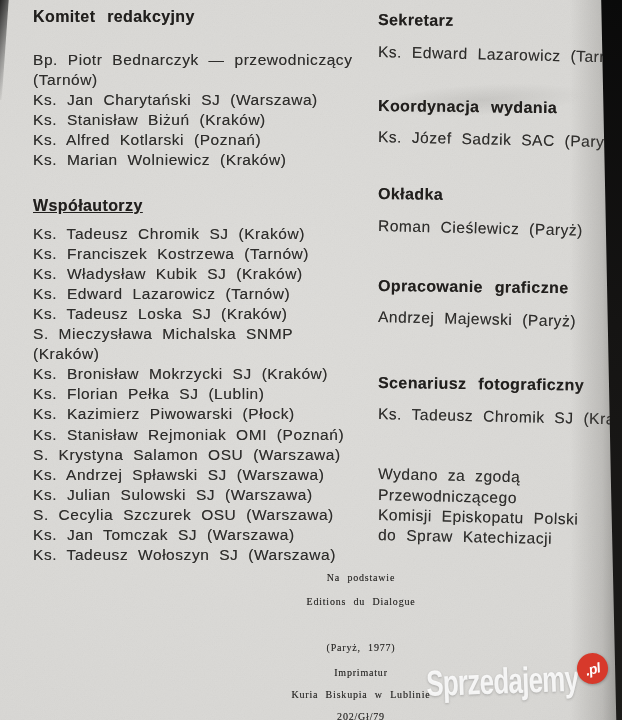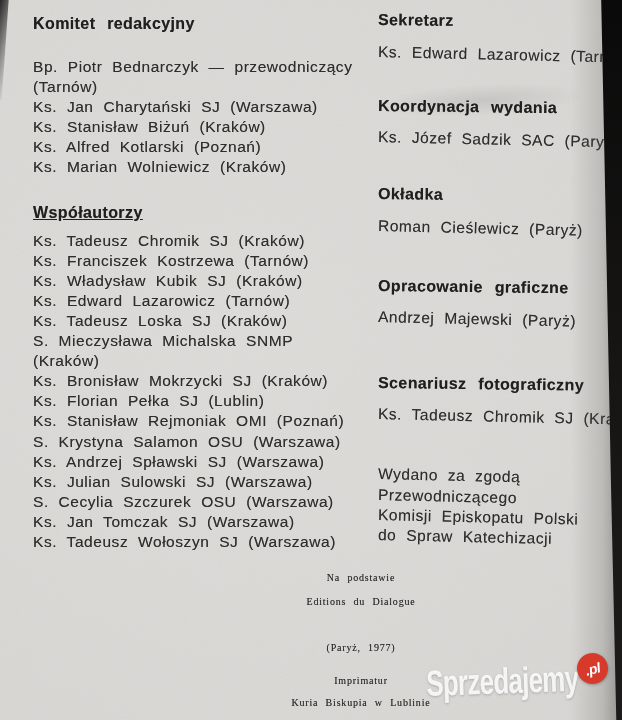--- a/index.html
+++ b/index.html
@@ -28,21 +28,21 @@
     position:absolute; top:0; right:0; width:52px; height:100%;
     background:linear-gradient(to right, rgba(92,90,86,0) 0%, rgba(92,90,86,0.22) 62%, rgba(64,62,58,0.45) 100%);
   }
   .edge-dark {
     position:absolute; top:0; right:0; width:26px; height:100%;
     background:linear-gradient(to bottom, #0a0a0a 0%, #151413 45%, #1d1c1a 100%);
     clip-path:polygon(20% 0%, 100% 0%, 100% 100%, 78% 100%, 58% 68%, 36% 28%, 20% 0%);
   }
 
   
-  .left-col { position:absolute; left:33px; top:13px; width:340px; }
+  .left-col { position:absolute; left:33px; top:6px; width:340px; }
   .right-col { position:absolute; left:378px; top:10px; width:250px; }
 
   .heading {
     font-weight:700; font-size:16px; line-height:22px;
     letter-spacing:0.4px; word-spacing:7px; color:#211f1d;
     text-shadow:0 0 0.6px rgba(33,31,29,0.55);
     white-space:nowrap;
   }
   .line {
     font-size:15.5px; line-height:20.1px;
@@ -66,21 +66,21 @@
     position:absolute; left:221px; top:566px; width:280px;
     text-align:center;
     font-family:"Liberation Serif", serif;
     font-size:10px; color:#2b2a28;
     letter-spacing:0.8px; word-spacing:4px;
     text-shadow:0 0 0.5px rgba(43,42,40,0.5);
   }
   .f-line { line-height:24px; }
   .f-detail { line-height:24px; margin-top:22px; }
   .f-imp { line-height:22px; }
-  .f-imp-first { margin-top:10px; }
+  .f-imp-first { margin-top:2px; }
 
   
   .wm-text {
     position:absolute; left:427px; top:663px;
     font-weight:700; font-size:36px; letter-spacing:-1px;
     color:rgba(255,255,255,0.84);
     transform:rotate(-2deg) scaleX(0.72);
     transform-origin:0 100%;
     text-shadow:0 1px 3px rgba(0,0,0,0.22), 0 0 1px rgba(255,255,255,0.4);
     white-space:nowrap;
@@ -126,20 +126,21 @@
     <div class="lines-b">
       <div class="line">Ks. Tadeusz Chromik SJ (Kraków)</div>
       <div class="line">Ks. Franciszek Kostrzewa (Tarnów)</div>
       <div class="line">Ks. Władysław Kubik SJ (Kraków)</div>
       <div class="line">Ks. Edward Lazarowicz (Tarnów)</div>
       <div class="line">Ks. Tadeusz Loska SJ (Kraków)</div>
       <div class="line">S.  Mieczysława Michalska SNMP</div>
       <div class="line">(Kraków)</div>
       <div class="line">Ks. Bronisław Mokrzycki SJ (Kraków)</div>
       <div class="line">Ks. Florian Pełka SJ (Lublin)</div>
+      <div class="line">Ks. Kazimierz Piwowarski (Płock)</div>
       <div class="line">Ks. Stanisław Rejmoniak OMI (Poznań)</div>
       <div class="line">S.  Krystyna Salamon OSU (Warszawa)</div>
       <div class="line">Ks. Andrzej Spławski SJ (Warszawa)</div>
       <div class="line">Ks. Julian Sulowski SJ (Warszawa)</div>
       <div class="line">S.  Cecylia Szczurek OSU (Warszawa)</div>
       <div class="line">Ks. Jan Tomczak SJ (Warszawa)</div>
       <div class="line">Ks. Tadeusz Wołoszyn SJ (Warszawa)</div>
     </div>
   </div>
 

